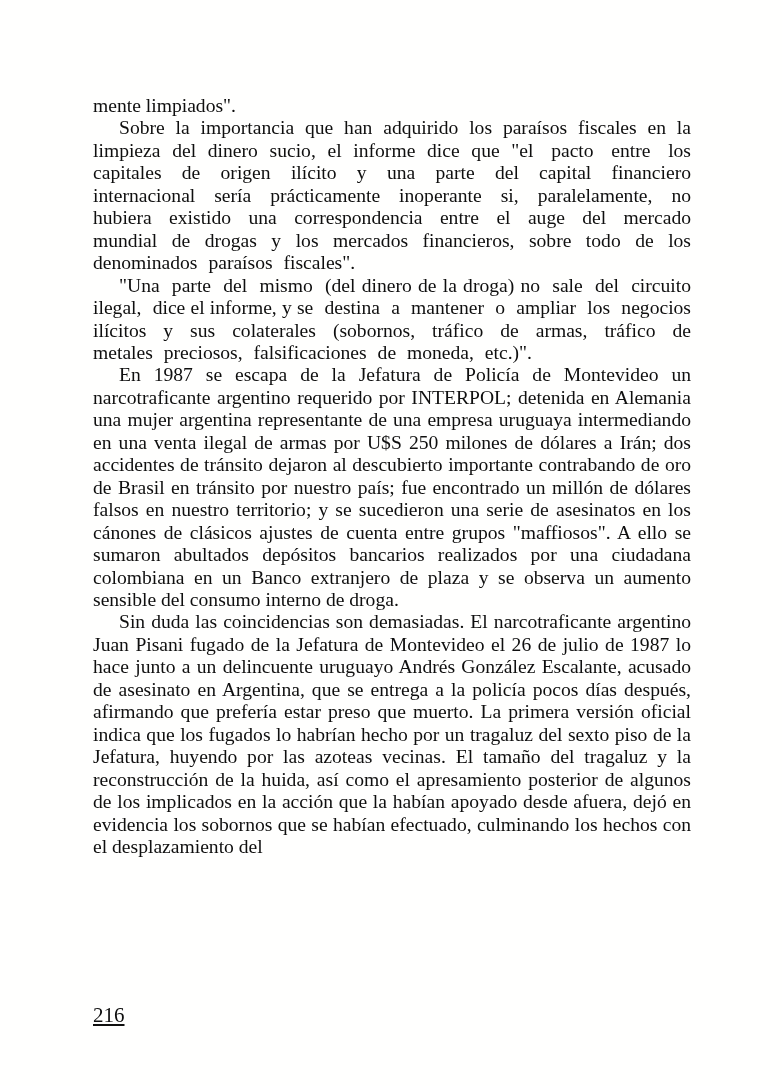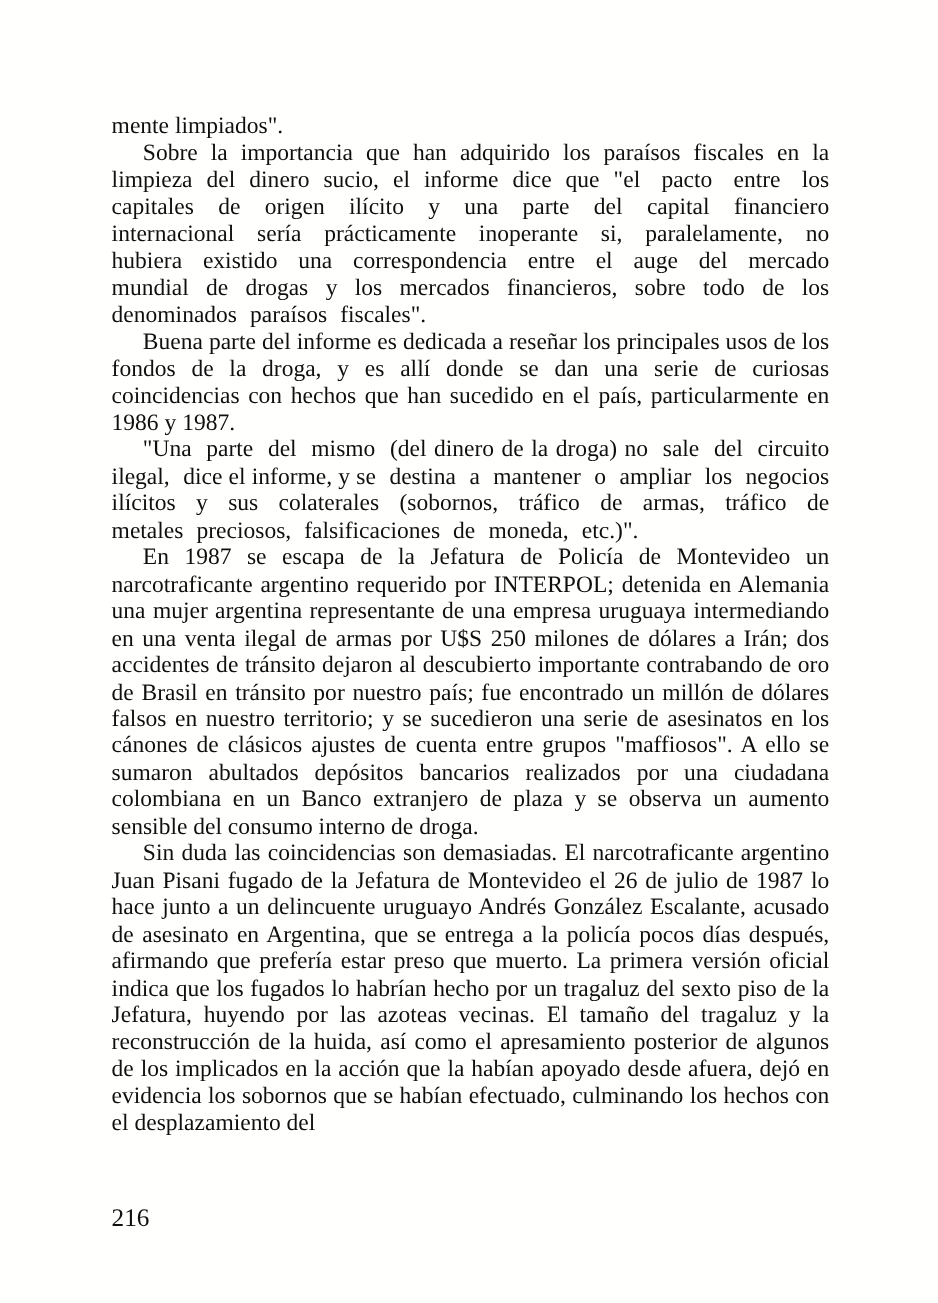--- a/index.html
+++ b/index.html
@@ -37,28 +37,28 @@
   }
   .spread {
     word-spacing: 6px;
   }
   .page-number {
     position: absolute;
     left: 93px;
     top: 1003px;
     font-size: 21px;
     line-height: 24px;
+    text-decoration: underline;
   }
 </style>
 </head>
 <body>
 
 <div class="page">
   <div class="text-block">
       <p class="para no-indent"><span>mente limpiados".</span></p>
       <p class="para"><span>Sobre la importancia que han adquirido los paraísos fiscales en la limpieza del dinero sucio, el informe dice que "</span><span class="bold spread">el pacto entre los capitales de origen ilícito y una parte del capital financiero internacional sería prácticamente inoperante si, paralelamente, no hubiera existido una correspondencia entre el auge del mercado mundial de drogas y los mercados financieros, sobre todo de los denominados paraísos fiscales".</span></p>
-      <p class="para"><span>Buena parte del informe es dedicada a reseñar los principales usos de los fondos de la droga, y es allí donde se dan una serie de curiosas coincidencias con hechos que han sucedido en el país, particularmente en 1986 y 1987.</span></p>
       <p class="para"><span class="bold spread">"Una parte del mismo </span><span>(del dinero de la droga) </span><span class="bold spread">no sale del circuito ilegal, </span><span>dice el informe, y </span><span class="bold spread">se destina a mantener o ampliar los negocios ilícitos y sus colaterales (sobornos, tráfico de armas, tráfico de metales preciosos, falsificaciones de moneda, etc.)".</span></p>
       <p class="para"><span>En 1987 se escapa de la Jefatura de Policía de Montevideo un narcotraficante argentino requerido por INTERPOL; detenida en Alemania una mujer argentina representante de una empresa uruguaya intermediando en una venta ilegal de armas por U$S 250 milones de dólares a Irán; dos accidentes de tránsito dejaron al descubierto importante contrabando de oro de Brasil en tránsito por nuestro país; fue encontrado un millón de dólares falsos en nuestro territorio; y se sucedieron una serie de asesinatos en los cánones de clásicos ajustes de cuenta entre grupos "maffiosos". A ello se sumaron abultados depósitos bancarios realizados por una ciudadana colombiana en un Banco extranjero de plaza y se observa un aumento sensible del consumo interno de droga.</span></p>
       <p class="para"><span>Sin duda las coincidencias son demasiadas. El narcotraficante argentino Juan Pisani fugado de la Jefatura de Montevideo el 26 de julio de 1987 lo hace junto a un delincuente uruguayo Andrés González Escalante, acusado de asesinato en Argentina, que se entrega a la policía pocos días después, afirmando que prefería estar preso que muerto. La primera versión oficial indica que los fugados lo habrían hecho por un tragaluz del sexto piso de la Jefatura, huyendo por las azoteas vecinas. El tamaño del tragaluz y la reconstrucción de la huida, así como el apresamiento posterior de algunos de los implicados en la acción que la habían apoyado desde afuera, dejó en evidencia los sobornos que se habían efectuado, culminando los hechos con el desplazamiento del</span></p>
     </div>
   <div class="page-number">216</div>
 </div>
 
 </body></html>

